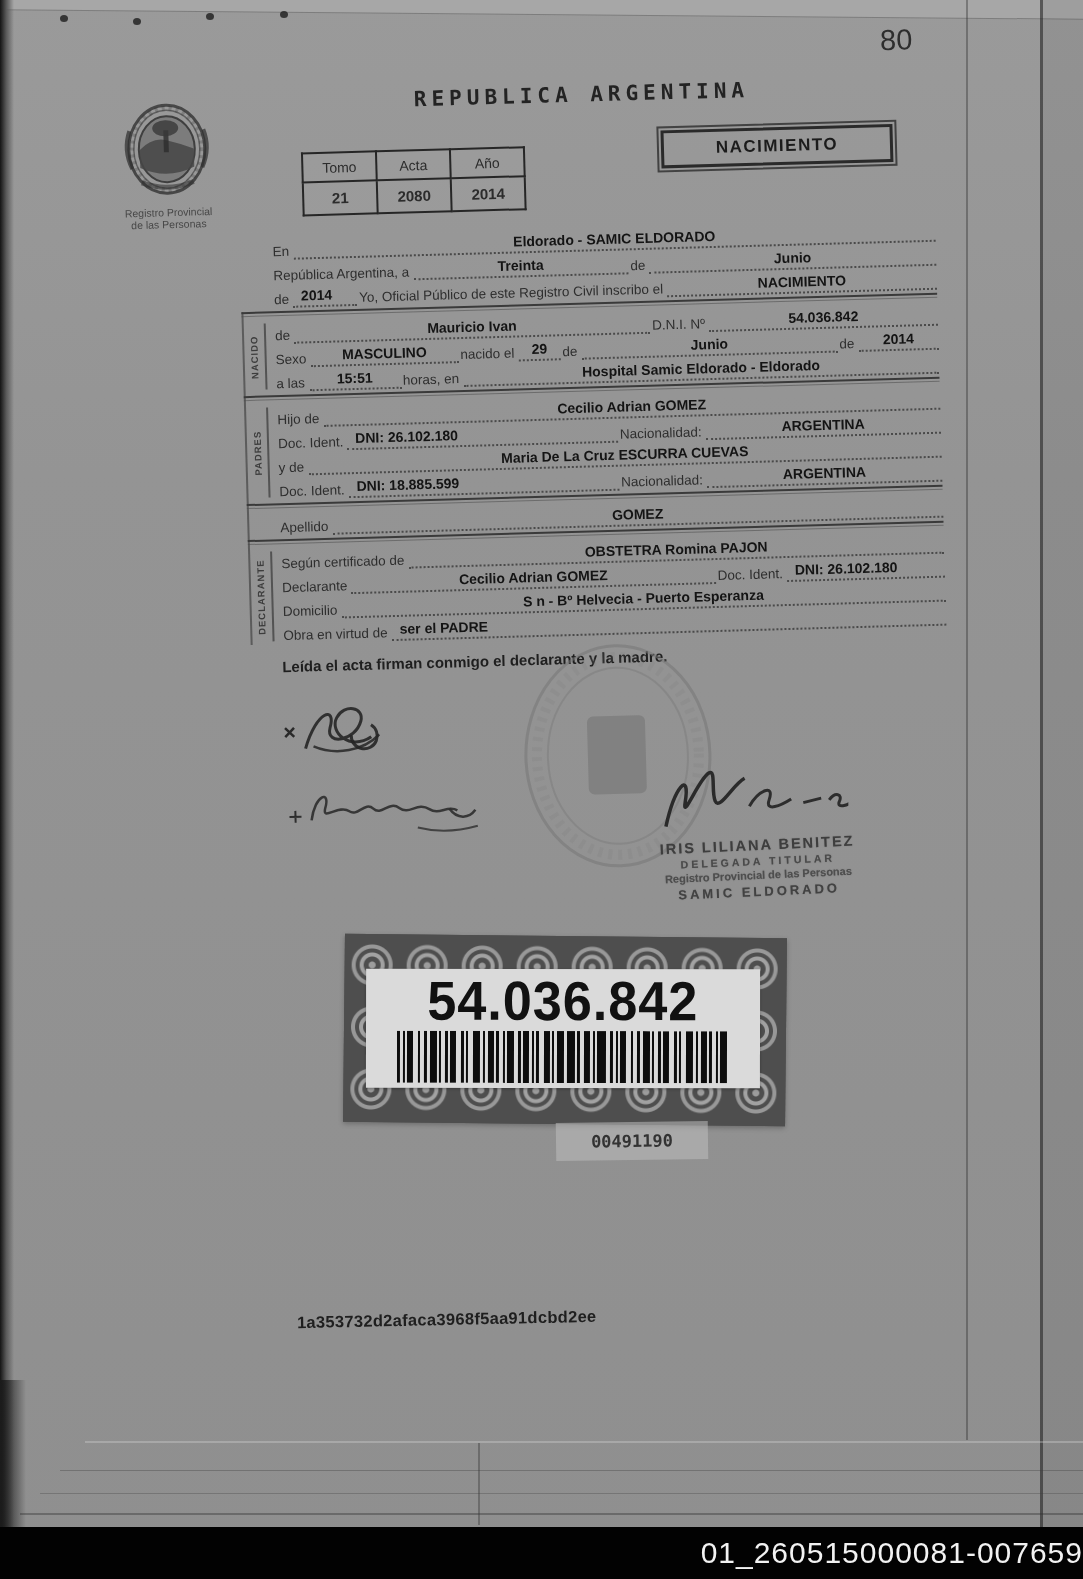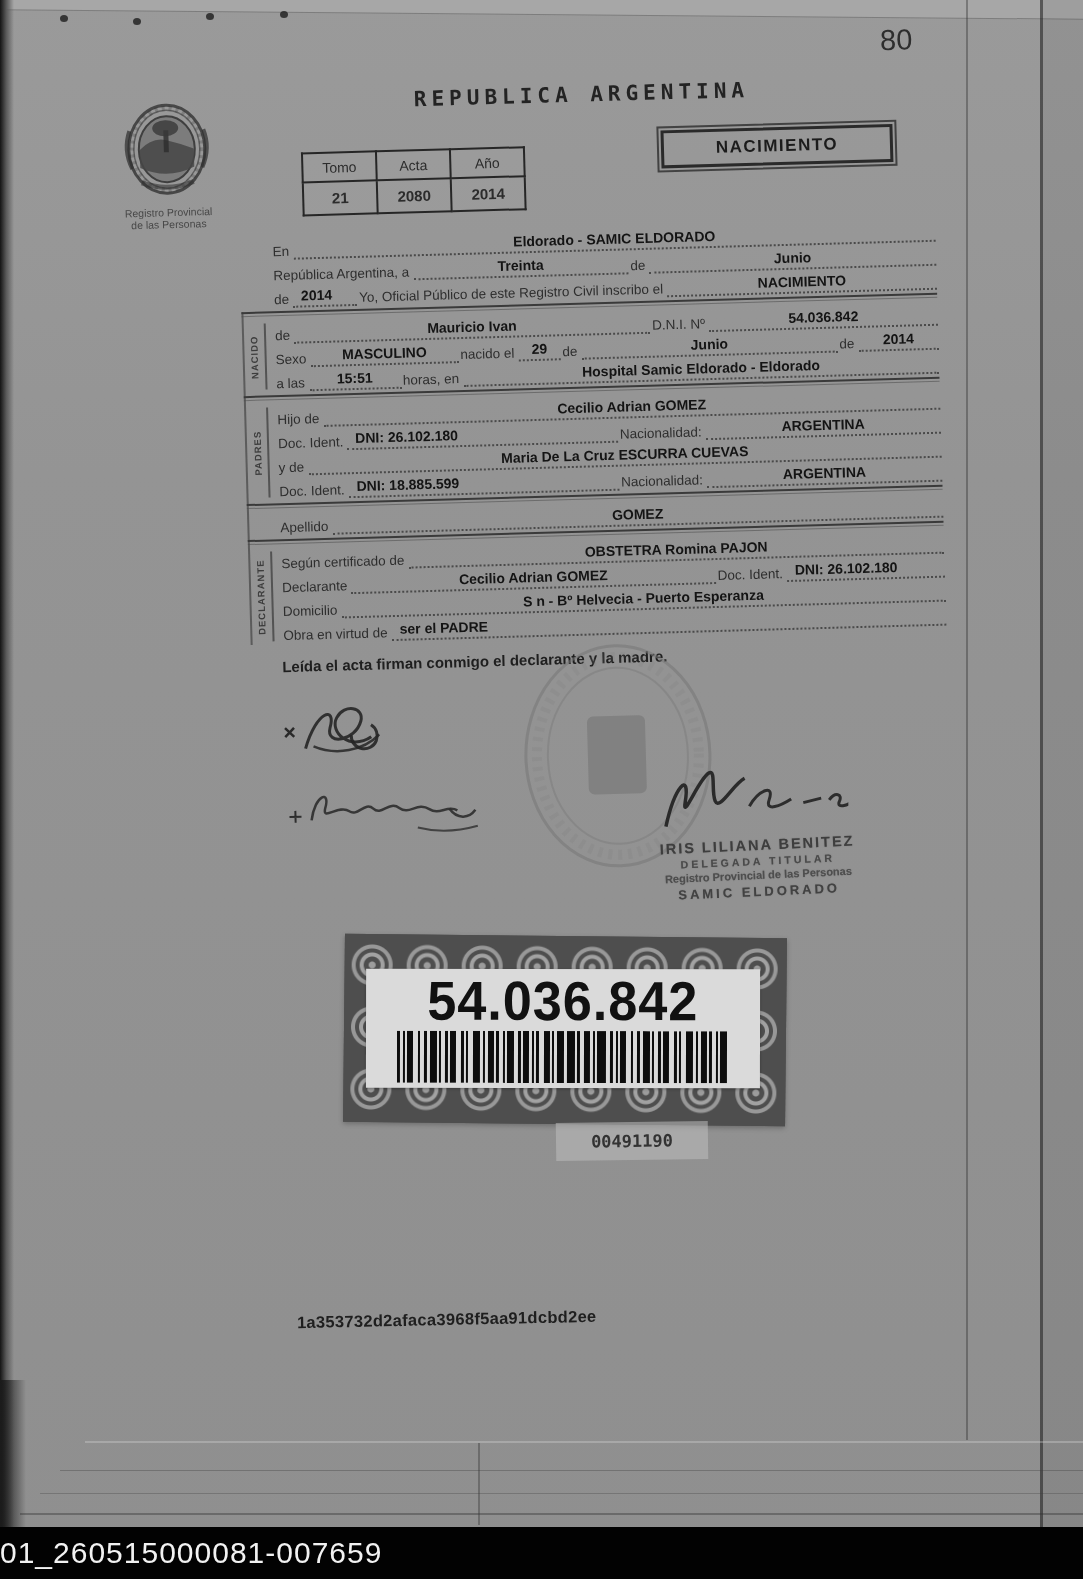--- a/index.html
+++ b/index.html
@@ -79,21 +79,21 @@
   .label-number{font-weight:bold;font-size:55px;color:#111;letter-spacing:1px;line-height:1;
                 transform:scaleX(.95);}
   .label-barcode{margin-top:2px;}
   .serial{position:absolute;left:556px;top:1122px;width:152px;height:38px;background:rgba(190,190,190,.55);
           transform:rotate(-.8deg);display:flex;align-items:center;justify-content:center;
           font-family:"DejaVu Sans Mono",monospace;font-weight:bold;font-size:17px;color:#333;}
   .hash{position:absolute;left:297px;top:1310px;transform:rotate(-1.2deg);
         font-weight:bold;font-size:16.5px;letter-spacing:.3px;color:#1f1f1f;}
   
   .footer-bar{position:absolute;left:0;top:1527px;width:1083px;height:52px;background:#020202;
-              display:flex;align-items:center;justify-content:flex-start;}
+              display:flex;align-items:center;justify-content:flex-end;}
   .footer-code{color:#f2f2f2;font-size:30px;letter-spacing:1px;}
 </style>
 </head>
 <body>
 
 <div class="scan">
 
   <div class="top-band"></div>
   <div class="binder-dot" style="left:60px;top:15px"></div>
   <div class="binder-dot" style="left:133px;top:18px"></div>

